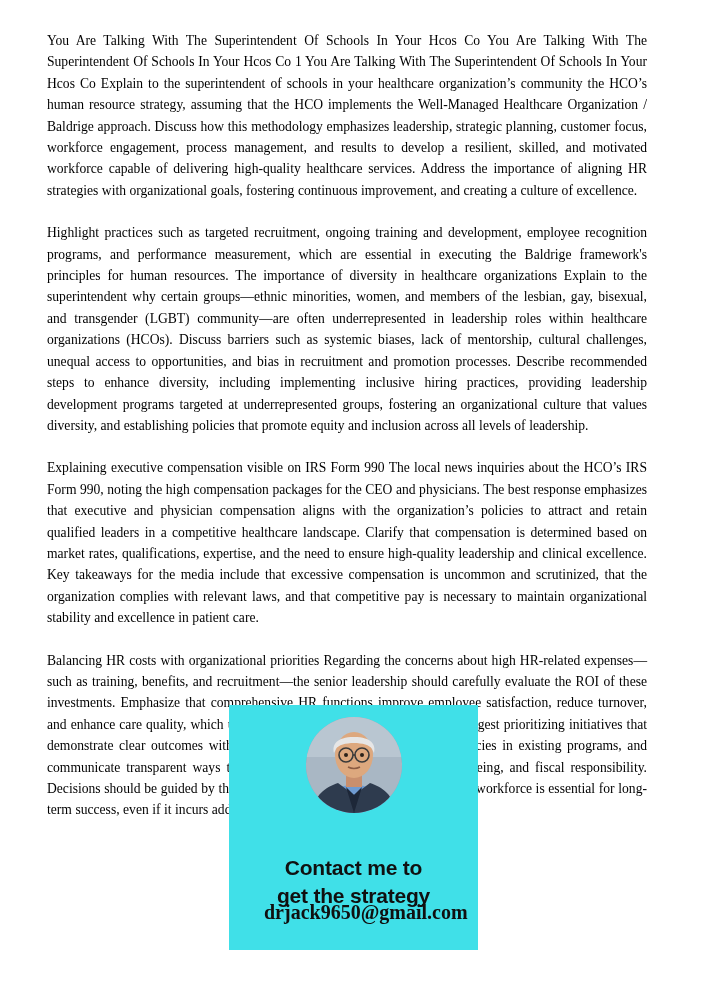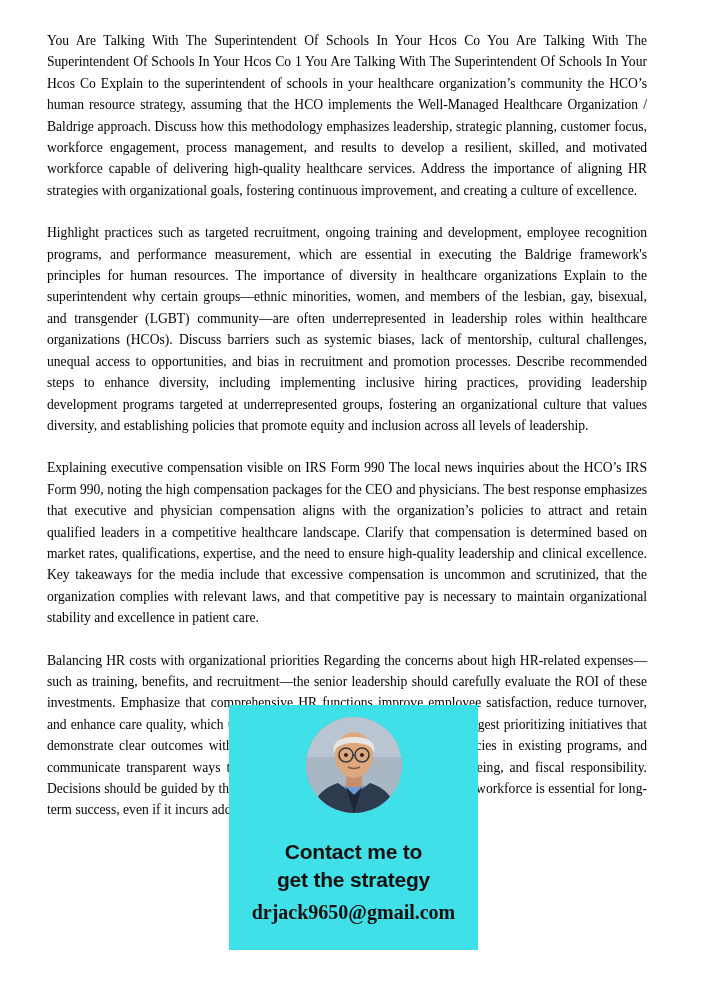--- a/index.html
+++ b/index.html
@@ -68,32 +68,33 @@
   }
   .overlay-line {
     position: absolute;
     width: 100%;
     text-align: center;
     font-family: "Liberation Sans", sans-serif;
     font-weight: bold;
     color: #101010;
     font-size: 21px;
     letter-spacing: -0.2px;
+    margin-top: 16px;
   }
   .overlay-line-1 { top: 135px; }
   .overlay-line-2 { top: 163px; }
   .overlay-email {
     position: absolute;
     top: 196px;
     width: 100%;
-    text-align: center;
     font-family: "Liberation Serif", serif;
     font-weight: bold;
     color: #101010;
     font-size: 20px;
+    margin-left: 35px;
   }
 </style>
 </head>
 <body>
 
 <div class="page">
 
   <div class="doc-body">
     <p class="para">You Are Talking With The Superintendent Of Schools In Your Hcos Co You Are Talking With The Superintendent Of Schools In Your Hcos Co 1 You Are Talking With The Superintendent Of Schools In Your Hcos Co Explain to the superintendent of schools in your healthcare organization’s community the HCO’s human resource strategy, assuming that the HCO implements the Well-Managed Healthcare Organization / Baldrige approach. Discuss how this methodology emphasizes leadership, strategic planning, customer focus, workforce engagement, process management, and results to develop a resilient, skilled, and motivated workforce capable of delivering high-quality healthcare services. Address the importance of aligning HR strategies with organizational goals, fostering continuous improvement, and creating a culture of excellence.</p>
     <p class="para">Highlight practices such as targeted recruitment, ongoing training and development, employee recognition programs, and performance measurement, which are essential in executing the Baldrige framework's principles for human resources. The importance of diversity in healthcare organizations Explain to the superintendent why certain groups—ethnic minorities, women, and members of the lesbian, gay, bisexual, and transgender (LGBT) community—are often underrepresented in leadership roles within healthcare organizations (HCOs). Discuss barriers such as systemic biases, lack of mentorship, cultural challenges, unequal access to opportunities, and bias in recruitment and promotion processes. Describe recommended steps to enhance diversity, including implementing inclusive hiring practices, providing leadership development programs targeted at underrepresented groups, fostering an organizational culture that values diversity, and establishing policies that promote equity and inclusion across all levels of leadership.</p>

